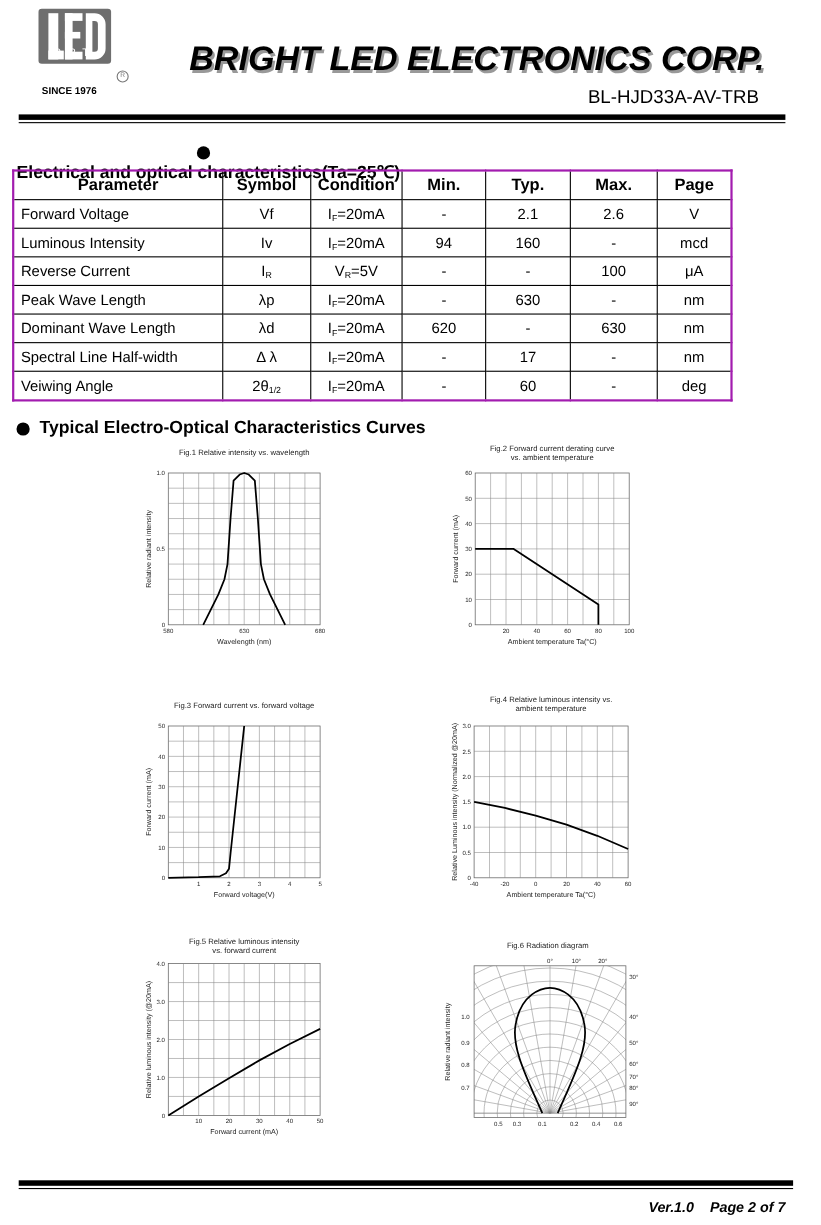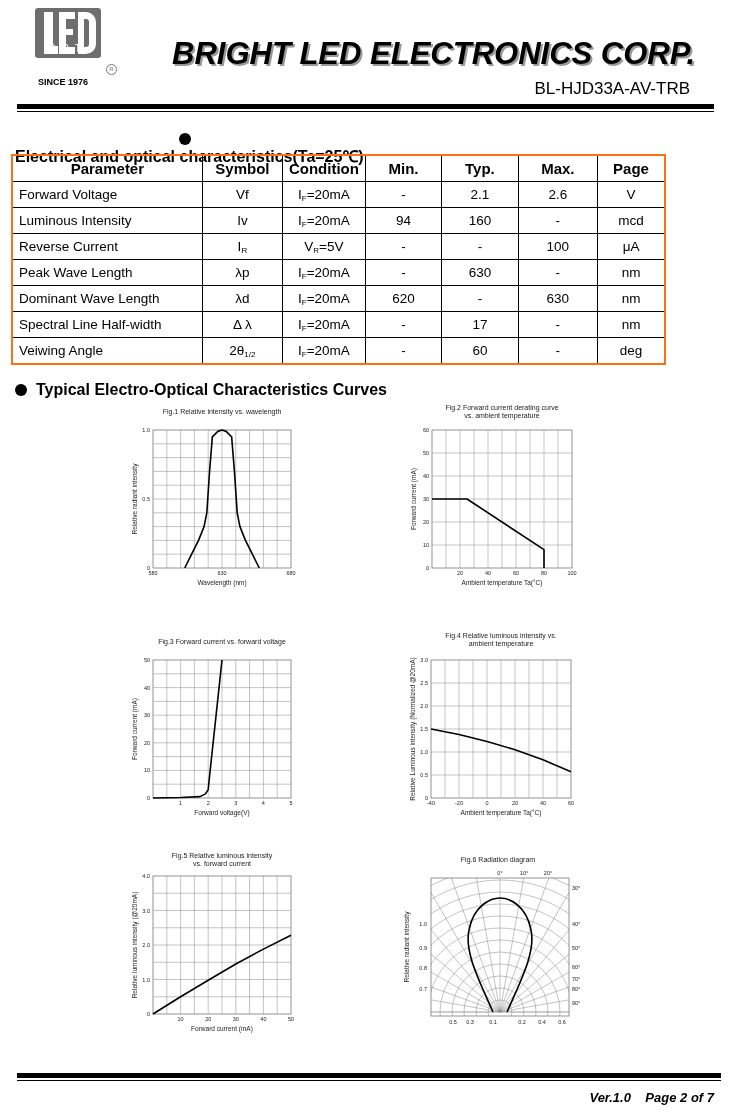--- a/index.html
+++ b/index.html
@@ -12,21 +12,21 @@
   #reg{left:106px;top:64px;width:9px;height:9px;border:1px solid #777;border-radius:50%;font-size:6px;line-height:9px;text-align:center;color:#777;}
   #since{left:38px;top:77px;font-size:9px;font-weight:bold;}
   #company{left:137px;top:36px;font-size:31px;font-weight:bold;font-style:italic;letter-spacing:0px;text-shadow:2px 2px 0 #999;margin-left:35px;}
   #part{right:56px;top:79px;font-size:17px;}
   .rule-thick{height:5px;background:#000;}
   .rule-thin{height:1px;background:#000;}
   
   .sec{font-size:16px;font-weight:bold;display:flex;align-items:center;}
   .bullet{width:12px;height:12px;border-radius:50%;background:#000;margin-right:9px;}
   
-  #spec{left:11px;top:154px;width:655px;border-collapse:collapse;font-size:13.5px;border:2px solid #f97316;}
+  #spec{left:11px;top:154px;width:655px;border-collapse:collapse;font-size:13.5px;border:2px solid #a21caf;}
   #spec th,#spec td{border:1.5px solid #000;height:25px;padding:0;text-align:center;}
   #spec th{font-size:15px;font-weight:bold;}
   #spec td.p{text-align:left;padding-left:6px;}
   sub{font-size:8px;vertical-align:-2px;}
   
   .fig{position:absolute;}
   .fig svg{display:block;}
   .ftitle{font-size:7px;fill:#222;}
   .tick{font-size:5.5px;fill:#222;}
   .alabel{font-size:6.5px;fill:#222;}

